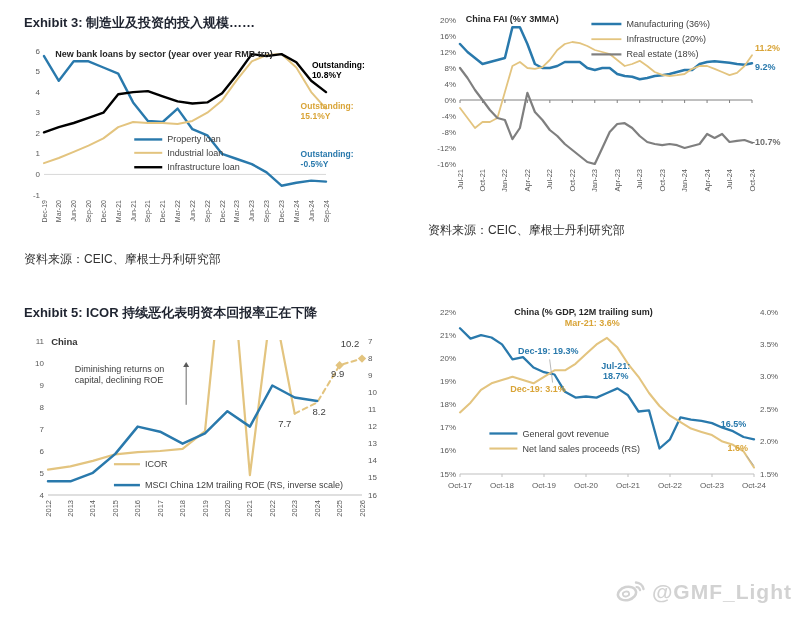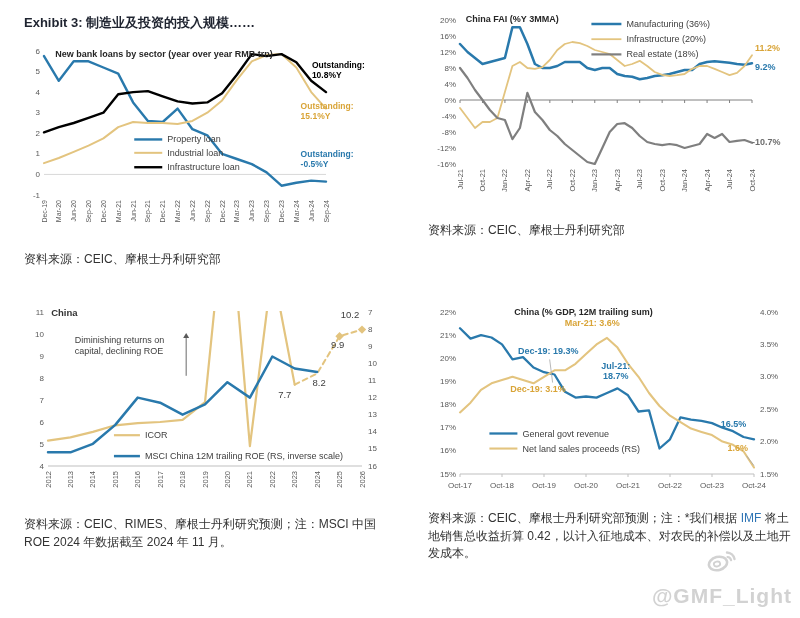--- a/index.html
+++ b/index.html
@@ -6,21 +6,21 @@
   .page{width:800px;height:618px;background:#fff;position:relative;overflow:hidden;
         font-family:"Liberation Sans","DejaVu Sans",sans-serif;}
   .grid{display:grid;grid-template-columns:368px 368px;column-gap:36px;row-gap:26px;
         padding:14px 0 0 24px;gap:36px;}
   .panel{width:368px;}
   .panel h2{font-size:13px;font-weight:bold;color:#1f2430;margin:0 0 12px 0;line-height:17px;}
   .chart{width:368px;}
   .source{font-size:12px;color:#333333;line-height:1.45;margin:6px 0 0 0;max-width:368px;}
   .source a{color:#2e74b5;text-decoration:none;}
   .watermark{position:absolute;right:8px;bottom:10px;display:flex;align-items:center;gap:6px;
-             color:#d0d0d0;font-size:21px;font-weight:bold;letter-spacing:1px;opacity:.95;flex-direction:column;}
+             color:#d0d0d0;font-size:21px;font-weight:bold;letter-spacing:1px;opacity:.95;}
   svg text{font-family:"Liberation Sans","DejaVu Sans",sans-serif;}
 </style>
 </head>
 <body>
 
 <div class="page">
   <div class="grid">
 
     <div class="panel">
       <h2>Exhibit 3: 制造业及投资的投入规模……</h2>
@@ -136,20 +136,21 @@
             <text x="198.4" y="13" font-size="9" text-anchor="start" fill="#404040">Manufacturing (36%)</text>
             <line x1="163.4" y1="25.200000000000003" x2="193.4" y2="25.200000000000003" stroke="#E3C47F" stroke-width="1.8"></line>
             <text x="198.4" y="28.200000000000003" font-size="9" text-anchor="start" fill="#404040">Infrastructure (20%)</text>
             <line x1="163.4" y1="40.4" x2="193.4" y2="40.4" stroke="#7F7F7F" stroke-width="2.2"></line>
             <text x="198.4" y="43.4" font-size="9" text-anchor="start" fill="#404040">Real estate (18%)</text>
           </svg></div>
       <p class="source"><span>资料来源：CEIC、摩根士丹利研究部</span></p>
     </div>
 
     <div class="panel">
+      <h2>Exhibit 5: ICOR 持续恶化表明资本回报率正在下降</h2>
       <div class="chart"><svg xmlns="http://www.w3.org/2000/svg" width="368" height="202" viewBox="0 0 368 202">
             <defs>
               <clipPath id="cp2">
                 <rect x="22" y="7" width="318" height="156"></rect>
               </clipPath>
             </defs>
             <text x="20" y="10.5" font-size="8" text-anchor="end" fill="#595959">11</text>
             <text x="20" y="32.5" font-size="8" text-anchor="end" fill="#595959">10</text>
             <text x="20" y="54.5" font-size="8" text-anchor="end" fill="#595959">9</text>
             <text x="20" y="76.5" font-size="8" text-anchor="end" fill="#595959">8</text>
@@ -195,21 +196,20 @@
             <text x="50.69" y="49.800000000000004" font-size="9" text-anchor="start" fill="#404040">capital, declining ROE</text>
             <text x="260.804" y="93.8" font-size="9.5" text-anchor="middle" fill="#404040">7.7</text>
             <text x="295.098" y="81.69999999999999" font-size="9.5" text-anchor="middle" fill="#404040">8.2</text>
             <text x="313.706" y="44.30000000000001" font-size="9.5" text-anchor="middle" fill="#404040">9.9</text>
             <text x="326" y="13.5" font-size="9.5" text-anchor="middle" fill="#404040">10.2</text>
             <line x1="89.94" y1="131.2" x2="115.94" y2="131.2" stroke="#E3C47F" stroke-width="2.2"></line>
             <text x="120.94" y="134.2" font-size="9" text-anchor="start" fill="#404040">ICOR</text>
             <line x1="89.94" y1="152.1" x2="115.94" y2="152.1" stroke="#2979AC" stroke-width="2.5"></line>
             <text x="120.94" y="155.1" font-size="9" text-anchor="start" fill="#404040">MSCI China 12M trailing ROE (RS, inverse scale)</text>
           </svg></div>
-      <p class="source"><span>资料来源：CEIC、RIMES、摩根士丹利研究预测；注：MSCI 中国 ROE 2024 年数据截至 2024 年 11 月。</span></p>
     </div>
 
     <div class="panel">
       <div class="chart"><svg xmlns="http://www.w3.org/2000/svg" width="368" height="196" viewBox="0 0 368 196">
             <defs>
               <clipPath id="cp3">
                 <rect x="30" y="7" width="298" height="164"></rect>
               </clipPath>
             </defs>
             <text x="28" y="10.5" font-size="8" text-anchor="end" fill="#595959">22%</text>
@@ -253,21 +253,20 @@
             <text x="187.82000000000002" y="64.69999999999999" font-size="9" text-anchor="middle" fill="#2979AC" font-weight="bold">Jul-21:</text>
             <text x="187.82000000000002" y="74.69999999999999" font-size="9" text-anchor="middle" fill="#2979AC" font-weight="bold">18.7%</text>
             <text x="109.91000000000001" y="87.84285714285713" font-size="9" text-anchor="middle" fill="#D9A437" font-weight="bold">Dec-19: 3.1%</text>
             <text x="305.42" y="122.55714285714285" font-size="9" text-anchor="middle" fill="#2979AC" font-weight="bold">16.5%</text>
             <text x="309.83" y="147.32" font-size="9" text-anchor="middle" fill="#D9A437" font-weight="bold">1.6%</text>
             <line x1="61.400000000000006" y1="129.5" x2="89.4" y2="129.5" stroke="#2979AC" stroke-width="2.3"></line>
             <text x="94.4" y="132.5" font-size="9" text-anchor="start" fill="#404040">General govt revenue</text>
             <line x1="61.400000000000006" y1="144.54285714285712" x2="89.4" y2="144.54285714285712" stroke="#E3C47F" stroke-width="2.1"></line>
             <text x="94.4" y="147.54285714285712" font-size="9" text-anchor="start" fill="#404040">Net land sales proceeds (RS)</text>
           </svg></div>
-      <p class="source"><span>资料来源：CEIC、摩根士丹利研究部预测；注：*我们根据 </span><a href="#">IMF</a><span> 将土地销售总收益折算 0.42，以计入征地成本、对农民的补偿以及土地开发成本。</span></p>
     </div>
 
   </div>
 
   <div class="watermark">
     <span>
       <svg width="30" height="27" viewBox="0 0 30 27">
         <ellipse cx="11" cy="17.5" rx="9.2" ry="6.6" fill="none" stroke="#d0d0d0" stroke-width="2.6" transform="rotate(-14 11 17.5)"></ellipse>
         <ellipse cx="10" cy="18" rx="3.2" ry="2.4" fill="none" stroke="#d0d0d0" stroke-width="1.8" transform="rotate(-14 10 18)"></ellipse>
         <path d="M20 6.5 a8 8 0 0 1 7.5 6.5" fill="none" stroke="#d0d0d0" stroke-width="2.4" stroke-linecap="round"></path>

